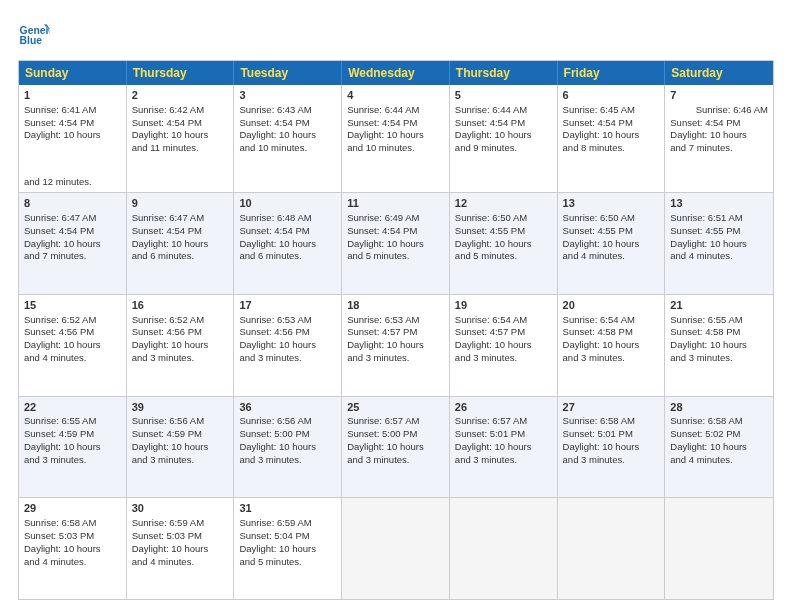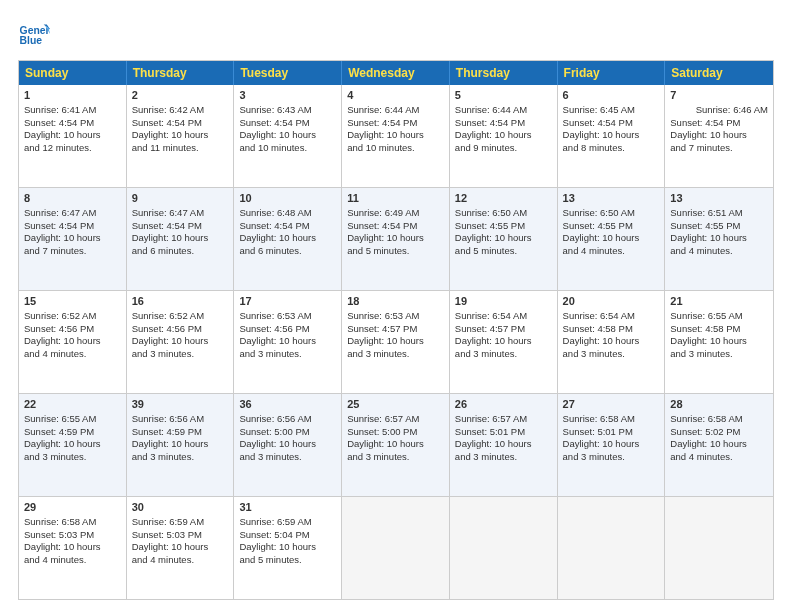--- a/index.html
+++ b/index.html
@@ -129,21 +129,21 @@
       <div class="cal-header-cell">Friday</div>
       <div class="cal-header-cell">Saturday</div>
     </div>
     <div class="cal-body" id="cal-body">
     <div class="cal-row">
           <div class="cal-cell">
             <span class="day-num">1</span>
             <span style="display: block;">Sunrise: 6:41 AM</span>
             <span style="display: block;">Sunset: 4:54 PM</span>
             <span style="display: block;">Daylight: 10 hours</span>
-            <span style="display: block;">and 12 minutes.</span>
+            <span style="display: block; margin-top: 34px;">and 12 minutes.</span>
           </div>
           <div class="cal-cell">
             <span class="day-num">2</span>
             <span style="display: block;">Sunrise: 6:42 AM</span>
             <span style="display: block;">Sunset: 4:54 PM</span>
             <span style="display: block;">Daylight: 10 hours</span>
             <span style="display: block;">and 11 minutes.</span>
           </div>
           <div class="cal-cell">
             <span class="day-num">3</span>

